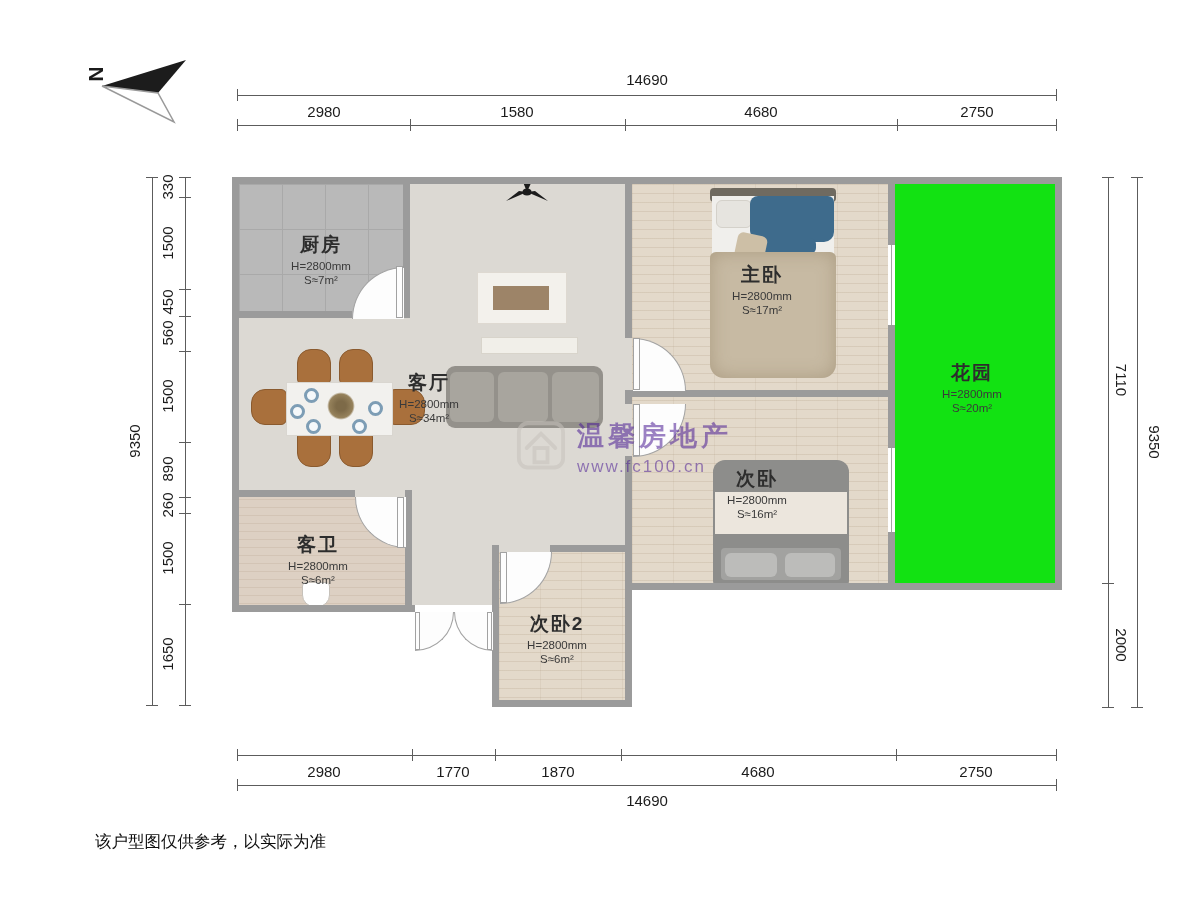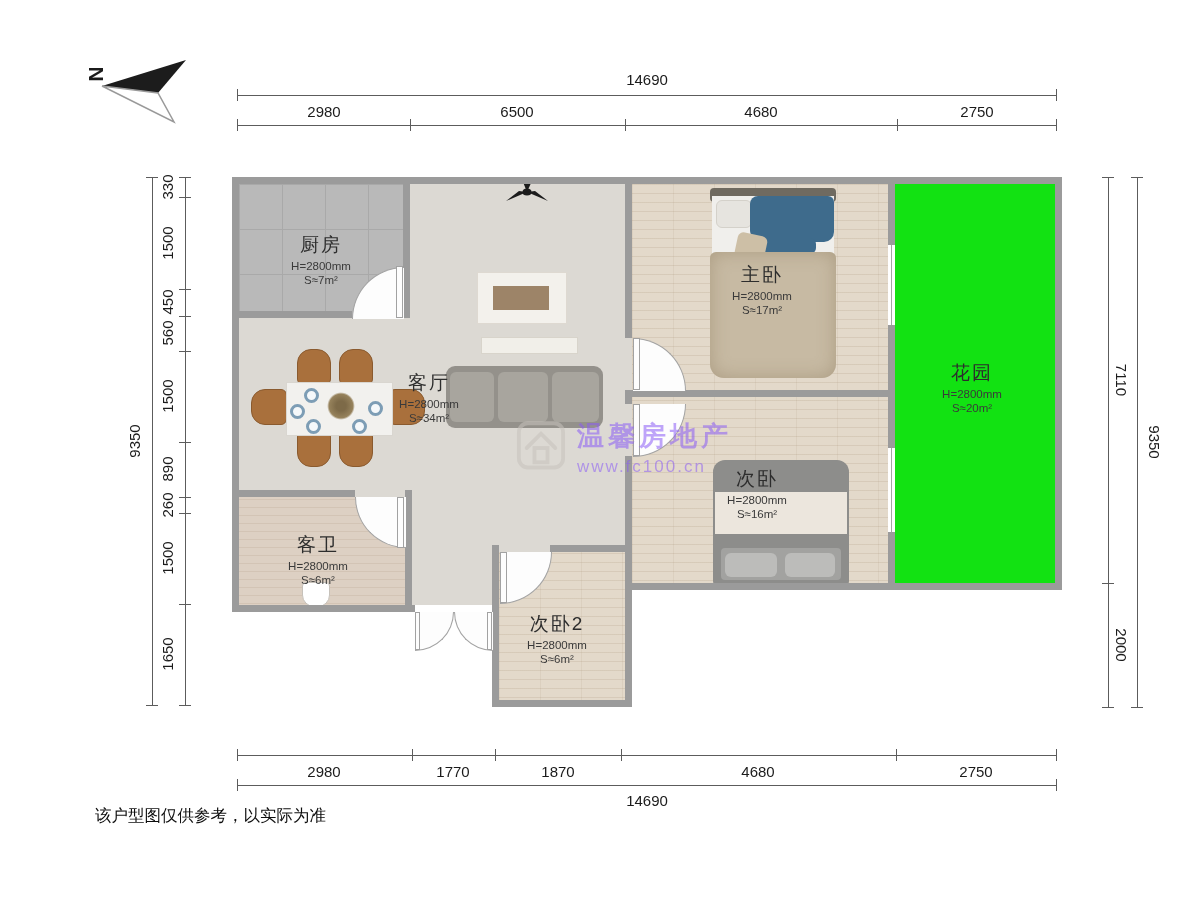--- a/index.html
+++ b/index.html
@@ -22,57 +22,57 @@
         linear-gradient(90deg,#a9a9a9 1px,transparent 1px);
         background-size:43px 45px}
   .wood{background:#e3d9ca;background-image:
         repeating-linear-gradient(0deg,rgba(150,125,95,.16) 0 1px,transparent 1px 9px),
         repeating-linear-gradient(90deg,rgba(150,125,95,.10) 0 1px,transparent 1px 41px)}
   .woodl{background:#ddd0c3;background-image:
         repeating-linear-gradient(0deg,rgba(150,125,95,.14) 0 1px,transparent 1px 8px)}
   .liv{background:#dcd9d3}
   .garden{background:var(--garden-green,#12e212)}
   .roomlbl{position:absolute;z-index:40;transform:translateX(-50%);text-align:center;color:#2d2d2d}
-  .nm{display:block;font-size:19px;font-weight:normal;letter-spacing:2px;white-space:nowrap}
+  .nm{display:block;font-size:19px;font-weight:bold;letter-spacing:2px;white-space:nowrap}
   .sub{display:block;font-size:11.5px;color:#3a3a3a;white-space:nowrap;margin-top:2px}
   .dim{position:absolute;z-index:50;font-size:15px;color:#1b1b1b;white-space:nowrap;
        transform:translate(-50%,-50%)}
   .dim.v{transform:translate(-50%,-50%) rotate(-90deg)}
   .dim.vr{transform:translate(-50%,-50%) rotate(90deg)}
   .dline{position:absolute;background:#5c5c5c;z-index:45}
   .tkv{position:absolute;width:1px;height:12px;background:#5c5c5c;z-index:45}
   .tkh{position:absolute;width:12px;height:1px;background:#5c5c5c;z-index:45}
   .chair{position:absolute;background:#a9703c;border:1px solid #8a5a2e;box-sizing:border-box;z-index:21}
   .plate{position:absolute;width:15px;height:15px;border-radius:50%;background:#f5f8fa;
          border:3px solid #7d9db5;box-sizing:border-box;z-index:23}
-  .wm{position:absolute;left:515px;top:418px;z-index:60;opacity:.55;color:#8b5cf6;display:flex;align-items:flex-end}
+  .wm{position:absolute;left:515px;top:418px;z-index:60;opacity:.55;color:#4c1d95;display:flex;align-items:flex-end}
   .wm-txt{margin-left:10px}
   .wm-brand{display:block;font-size:27px;font-weight:bold;letter-spacing:4px;white-space:nowrap}
   .wm-url{display:block;font-size:17px;letter-spacing:2px;margin-top:3px;white-space:nowrap}
-  .disclaimer{position:absolute;left:95px;top:805px;font-size:16.5px;color:#0d0d0d;z-index:50}
+  .disclaimer{position:absolute;left:95px;top:831px;font-size:16.5px;color:#0d0d0d;z-index:50}
   .nlabel{position:absolute;left:88px;top:62px;font-size:21px;font-weight:bold;color:#1b1b1b;
           transform:rotate(90deg);z-index:50}
 </style>
 </head>
 <body>
 
 <div class="canvas">
 
   <span class="nlabel">N</span>
   <svg class="abs" style="left:82px;top:46px;z-index:50" width="120" height="80" viewBox="0 0 120 80">
     <polygon points="20,40 104,14 76,47" fill="#1c1c1c"></polygon>
     <polygon points="20,40 76,47 92,76" fill="#ffffff" stroke="#9a9a9a" stroke-width="1.5"></polygon>
   </svg>
 
   <span class="dim" style="left:647px;top:79px">14690</span>
   <div class="dline" style="left:237px;top:95px;width:820px;height:1px"></div>
   <div class="tkv" style="left:237px;top:89px"></div>
   <div class="tkv" style="left:1056px;top:89px"></div>
   <span class="dim" style="left:324px;top:111px">2980</span>
-  <span class="dim" style="left:517px;top:111px">6500</span>
+  <span class="dim" style="left:517px;top:111px">1580</span>
   <span class="dim" style="left:761px;top:111px">4680</span>
   <span class="dim" style="left:977px;top:111px">2750</span>
   <div class="dline" style="left:237px;top:125px;width:820px;height:1px"></div>
   <div class="tkv" style="left:237px;top:119px"></div>
   <div class="tkv" style="left:410px;top:119px"></div>
   <div class="tkv" style="left:625px;top:119px"></div>
   <div class="tkv" style="left:897px;top:119px"></div>
   <div class="tkv" style="left:1056px;top:119px"></div>
 
   <div class="dline" style="left:237px;top:755px;width:820px;height:1px"></div>

